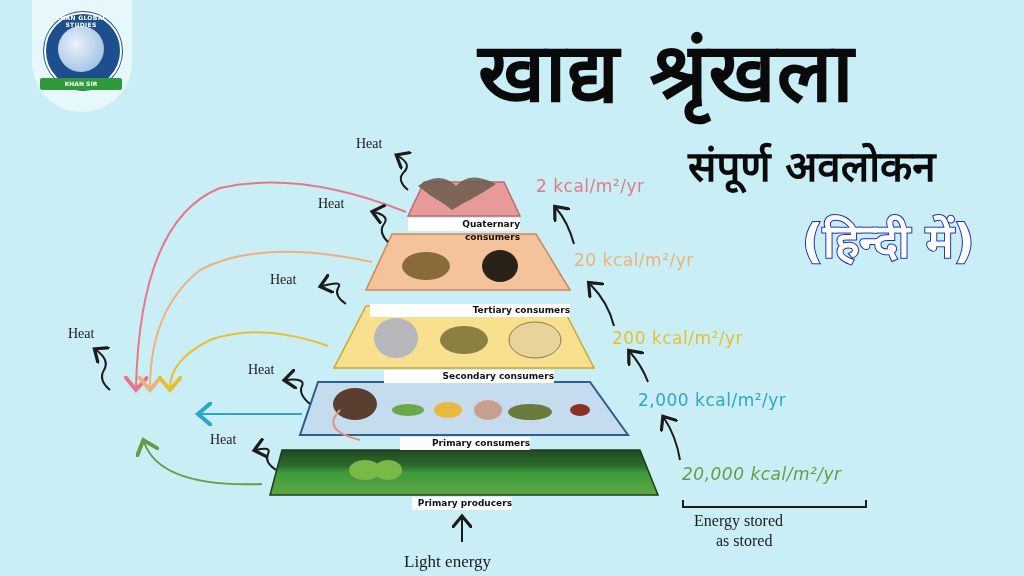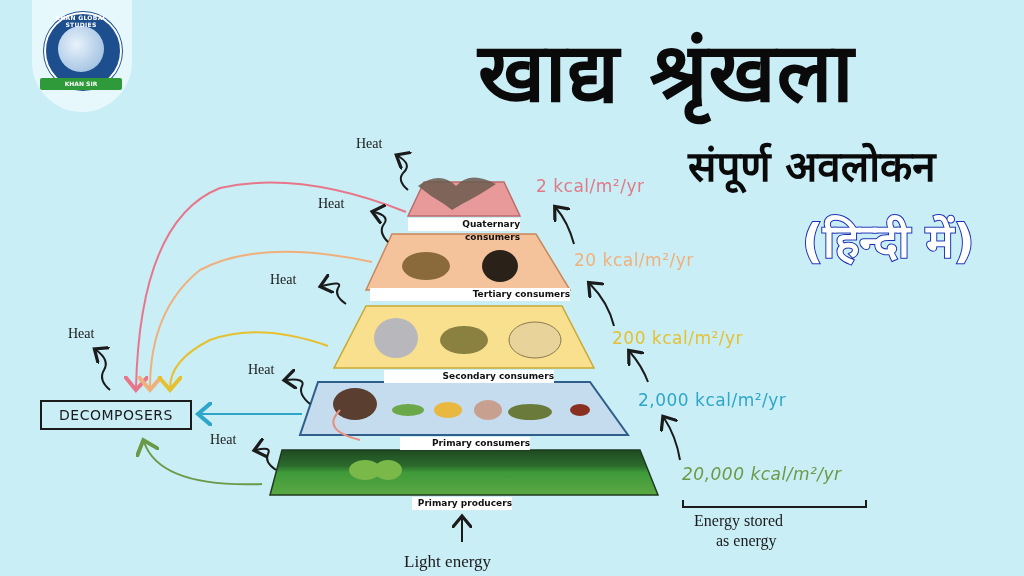--- a/index.html
+++ b/index.html
@@ -106,38 +106,37 @@
   <div class="abs logo-circle"></div>
   <div class="abs logo-globe"></div>
   <div class="abs logo-ring-text">KHAN GLOBAL STUDIES</div>
   <div class="abs logo-ribbon">KHAN SIR</div>
 
   <div class="abs title-main">खाद्य श्रृंखला</div>
   <div class="abs title-sub">संपूर्ण अवलोकन</div>
   <div class="abs title-hindi">(हिन्दी में)</div>
 
   <div class="abs level-label" style="left:408px;top:218px;width:112px;">Quaternary consumers</div>
-  <div class="abs level-label" style="left:370px;top:288px;width:200px;">Tertiary consumers</div>
+  <div class="abs level-label" style="left:370px;top:304px;width:200px;">Tertiary consumers</div>
   <div class="abs level-label" style="left:384px;top:370px;width:170px;">Secondary consumers</div>
   <div class="abs level-label" style="left:400px;top:437px;width:130px;">Primary consumers</div>
   <div class="abs level-label" style="left:412px;top:497px;width:100px;">Primary producers</div>
 
   <div class="abs kcal" style="left:536px;top:176px;color:#e07a88;">2 kcal/m²/yr</div>
   <div class="abs kcal" style="left:574px;top:250px;color:#f0b07c;">20 kcal/m²/yr</div>
   <div class="abs kcal" style="left:612px;top:328px;color:#e6c030;">200 kcal/m²/yr</div>
   <div class="abs kcal" style="left:638px;top:390px;color:#2ea6c8;">2,000 kcal/m²/yr</div>
   <div class="abs kcal" style="left:682px;top:464px;color:#6a9a48;font-style:italic;">20,000 kcal/m²/yr</div>
 
   <div class="abs hand" style="left:694px;top:512px;font-size:16px;">Energy stored</div>
-  <div class="abs hand" style="left:716px;top:532px;font-size:16px;">as energy</div>
+  <div class="abs hand" style="left:716px;top:532px;font-size:16px;">as stored</div>
 
   <div class="abs hand" style="left:404px;top:544px;font-size:17px;margin-top:8px;">Light energy</div>
 
 
-  <div class="abs decomp">DECOMPOSERS</div>
 
   <div class="abs hand heat" style="left:356px;top:136px;">Heat</div>
   <div class="abs hand heat" style="left:318px;top:196px;">Heat</div>
   <div class="abs hand heat" style="left:270px;top:272px;">Heat</div>
   <div class="abs hand heat" style="left:248px;top:362px;">Heat</div>
   <div class="abs hand heat" style="left:210px;top:432px;">Heat</div>
   <div class="abs hand heat" style="left:68px;top:326px;">Heat</div>
 
 </div>
 

